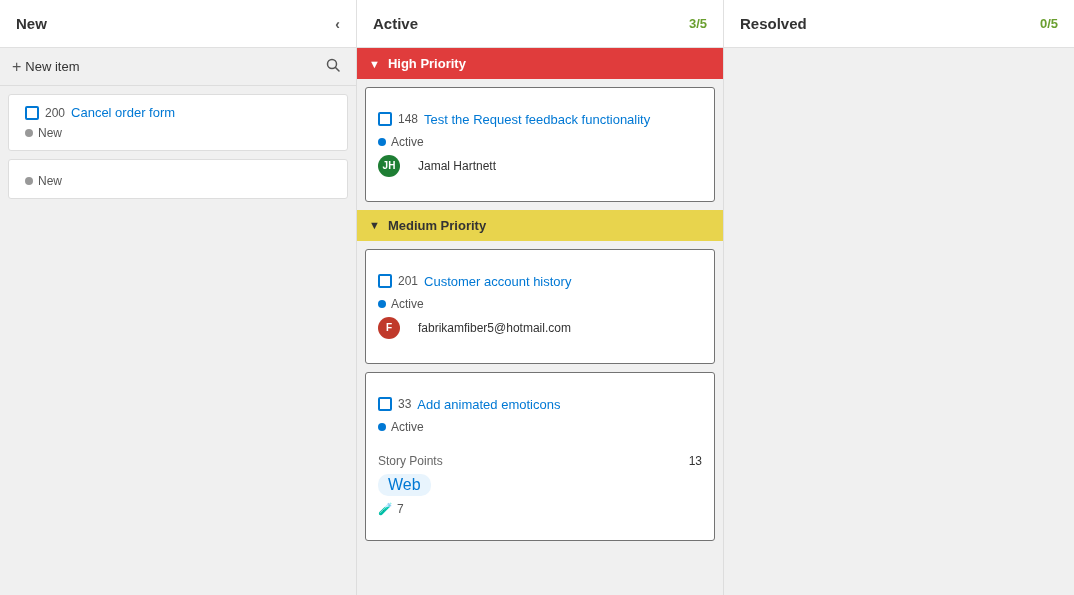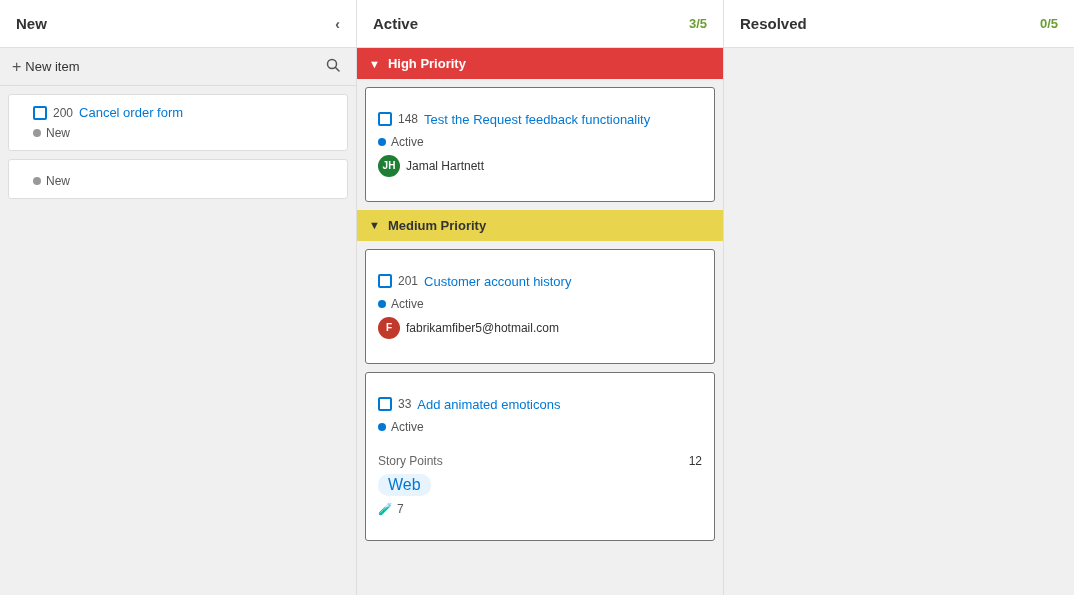--- a/index.html
+++ b/index.html
@@ -124,21 +124,21 @@
       padding: 8px;
       display: flex;
       flex-direction: column;
       gap: 8px;
     }
 
     .work-item-card {
       background: #fff;
       border: 1px solid #ddd;
       border-radius: 3px;
-      padding: 10px 24px;
+      padding: 10px 16px;
       cursor: pointer;
     }
 
     .card-title-row {
       display: flex;
       align-items: center;
       gap: 6px;
       margin-bottom: 6px;
     }
 
@@ -271,21 +271,21 @@
       font-weight: 600;
       flex-shrink: 0;
     }
 
     .avatar.jh { background: #1e7e34; }
     .avatar.f { background: #c0392b; }
 
     .avatar-row {
       display: flex;
       align-items: center;
-      gap: 6px;
+      gap: 18px;
       margin-top: 6px;
     }
 
     .avatar-label {
       font-size: 12px;
       color: #333;
     }
 
     .story-points-row {
       display: flex;
@@ -439,21 +439,21 @@
             <span class="work-item-icon"></span>
             <span class="item-id">33</span>
             <span class="card-body-title">Add animated emoticons</span>
           </div>
           <div class="status-row">
             <span class="status-dot active"></span>
             <span class="status-label">Active</span>
           </div>
           <div class="story-points-row">
             <span>Story Points</span>
-            <span class="story-points-value">12</span>
+            <span class="story-points-value">13</span>
           </div>
           <div>
             <span class="tag">Web</span>
           </div>
           <div class="test-row">
             <span class="flask-icon">🧪</span>
             <span>7</span>
           </div>
         </div>
       </div>

